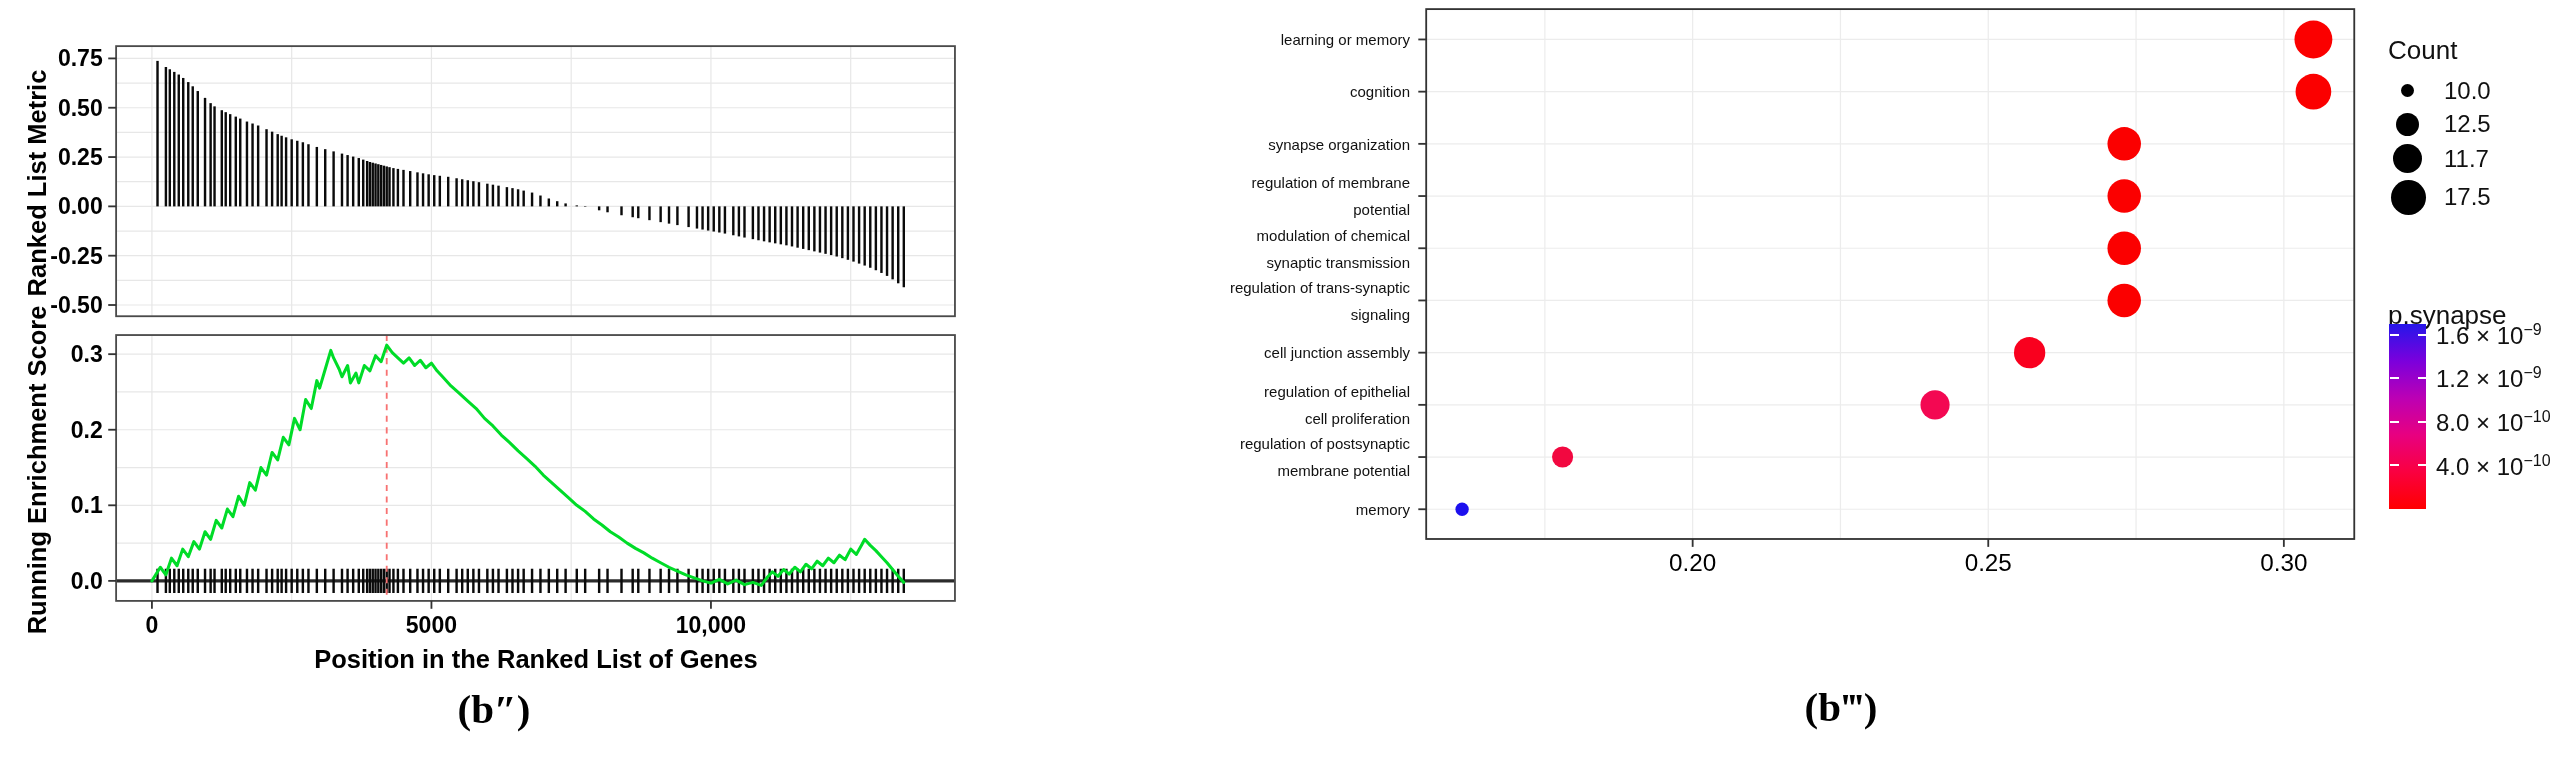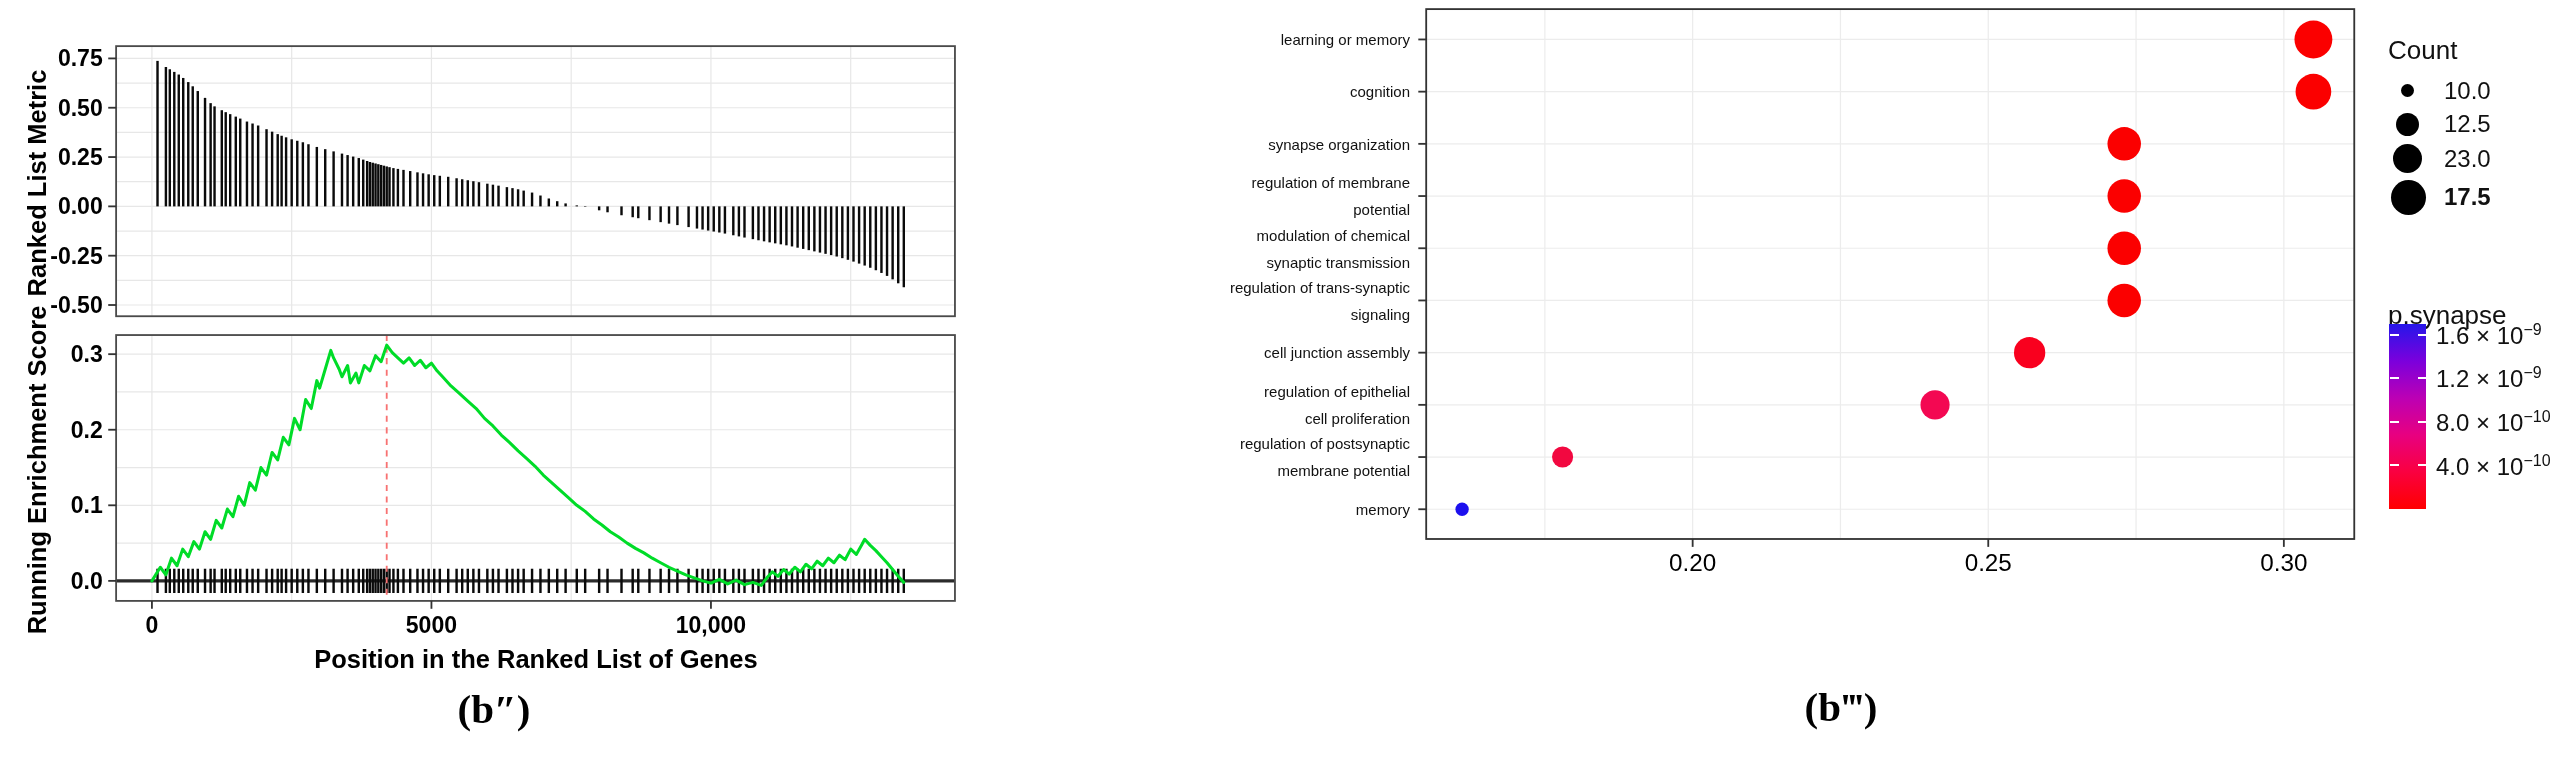--- a/index.html
+++ b/index.html
@@ -403,23 +403,23 @@
     </div>
 
   <div>
     <div class="legend-title" style="left:2380px;top:35px;">Count</div>
     <div id="count-rows">
         <div class="count-row-dot" style="height: 13.4px; width: 13.4px; left: 2393px; top: 84px;"></div>
         <div class="count-row-label" style="left: 2436px; top: 91px;">10.0</div>
         <div class="count-row-dot" style="height: 23px; width: 23px; left: 2388px; top: 113px;"></div>
         <div class="count-row-label" style="left: 2436px; top: 124px;">12.5</div>
         <div class="count-row-dot" style="height: 29px; width: 29px; left: 2385px; top: 144px;"></div>
-        <div class="count-row-label" style="left: 2436px; top: 159px;">23.0</div>
+        <div class="count-row-label" style="left: 2436px; top: 159px;">11.7</div>
         <div class="count-row-dot" style="height: 35px; width: 35px; left: 2383px; top: 180px;"></div>
-        <div class="count-row-label" style="left: 2436px; top: 197px; font-weight: bold;">17.5</div>
+        <div class="count-row-label" style="left: 2436px; top: 197px;">17.5</div>
       </div>
   </div>
 
   <div>
     <div class="legend-title" style="left:2380px;top:300px;">p.synapse</div>
     <div class="grad-bar"></div>
     <div id="padjust-ticks">
         <div class="grad-tick" style="left: 2382px; top: 334px;"></div>
         <div class="grad-tick" style="left: 2410px; top: 334px;"></div>
         <div class="grad-label" style="left: 2428px; top: 335px;">1.6 × 10<sup>−9</sup></div>

